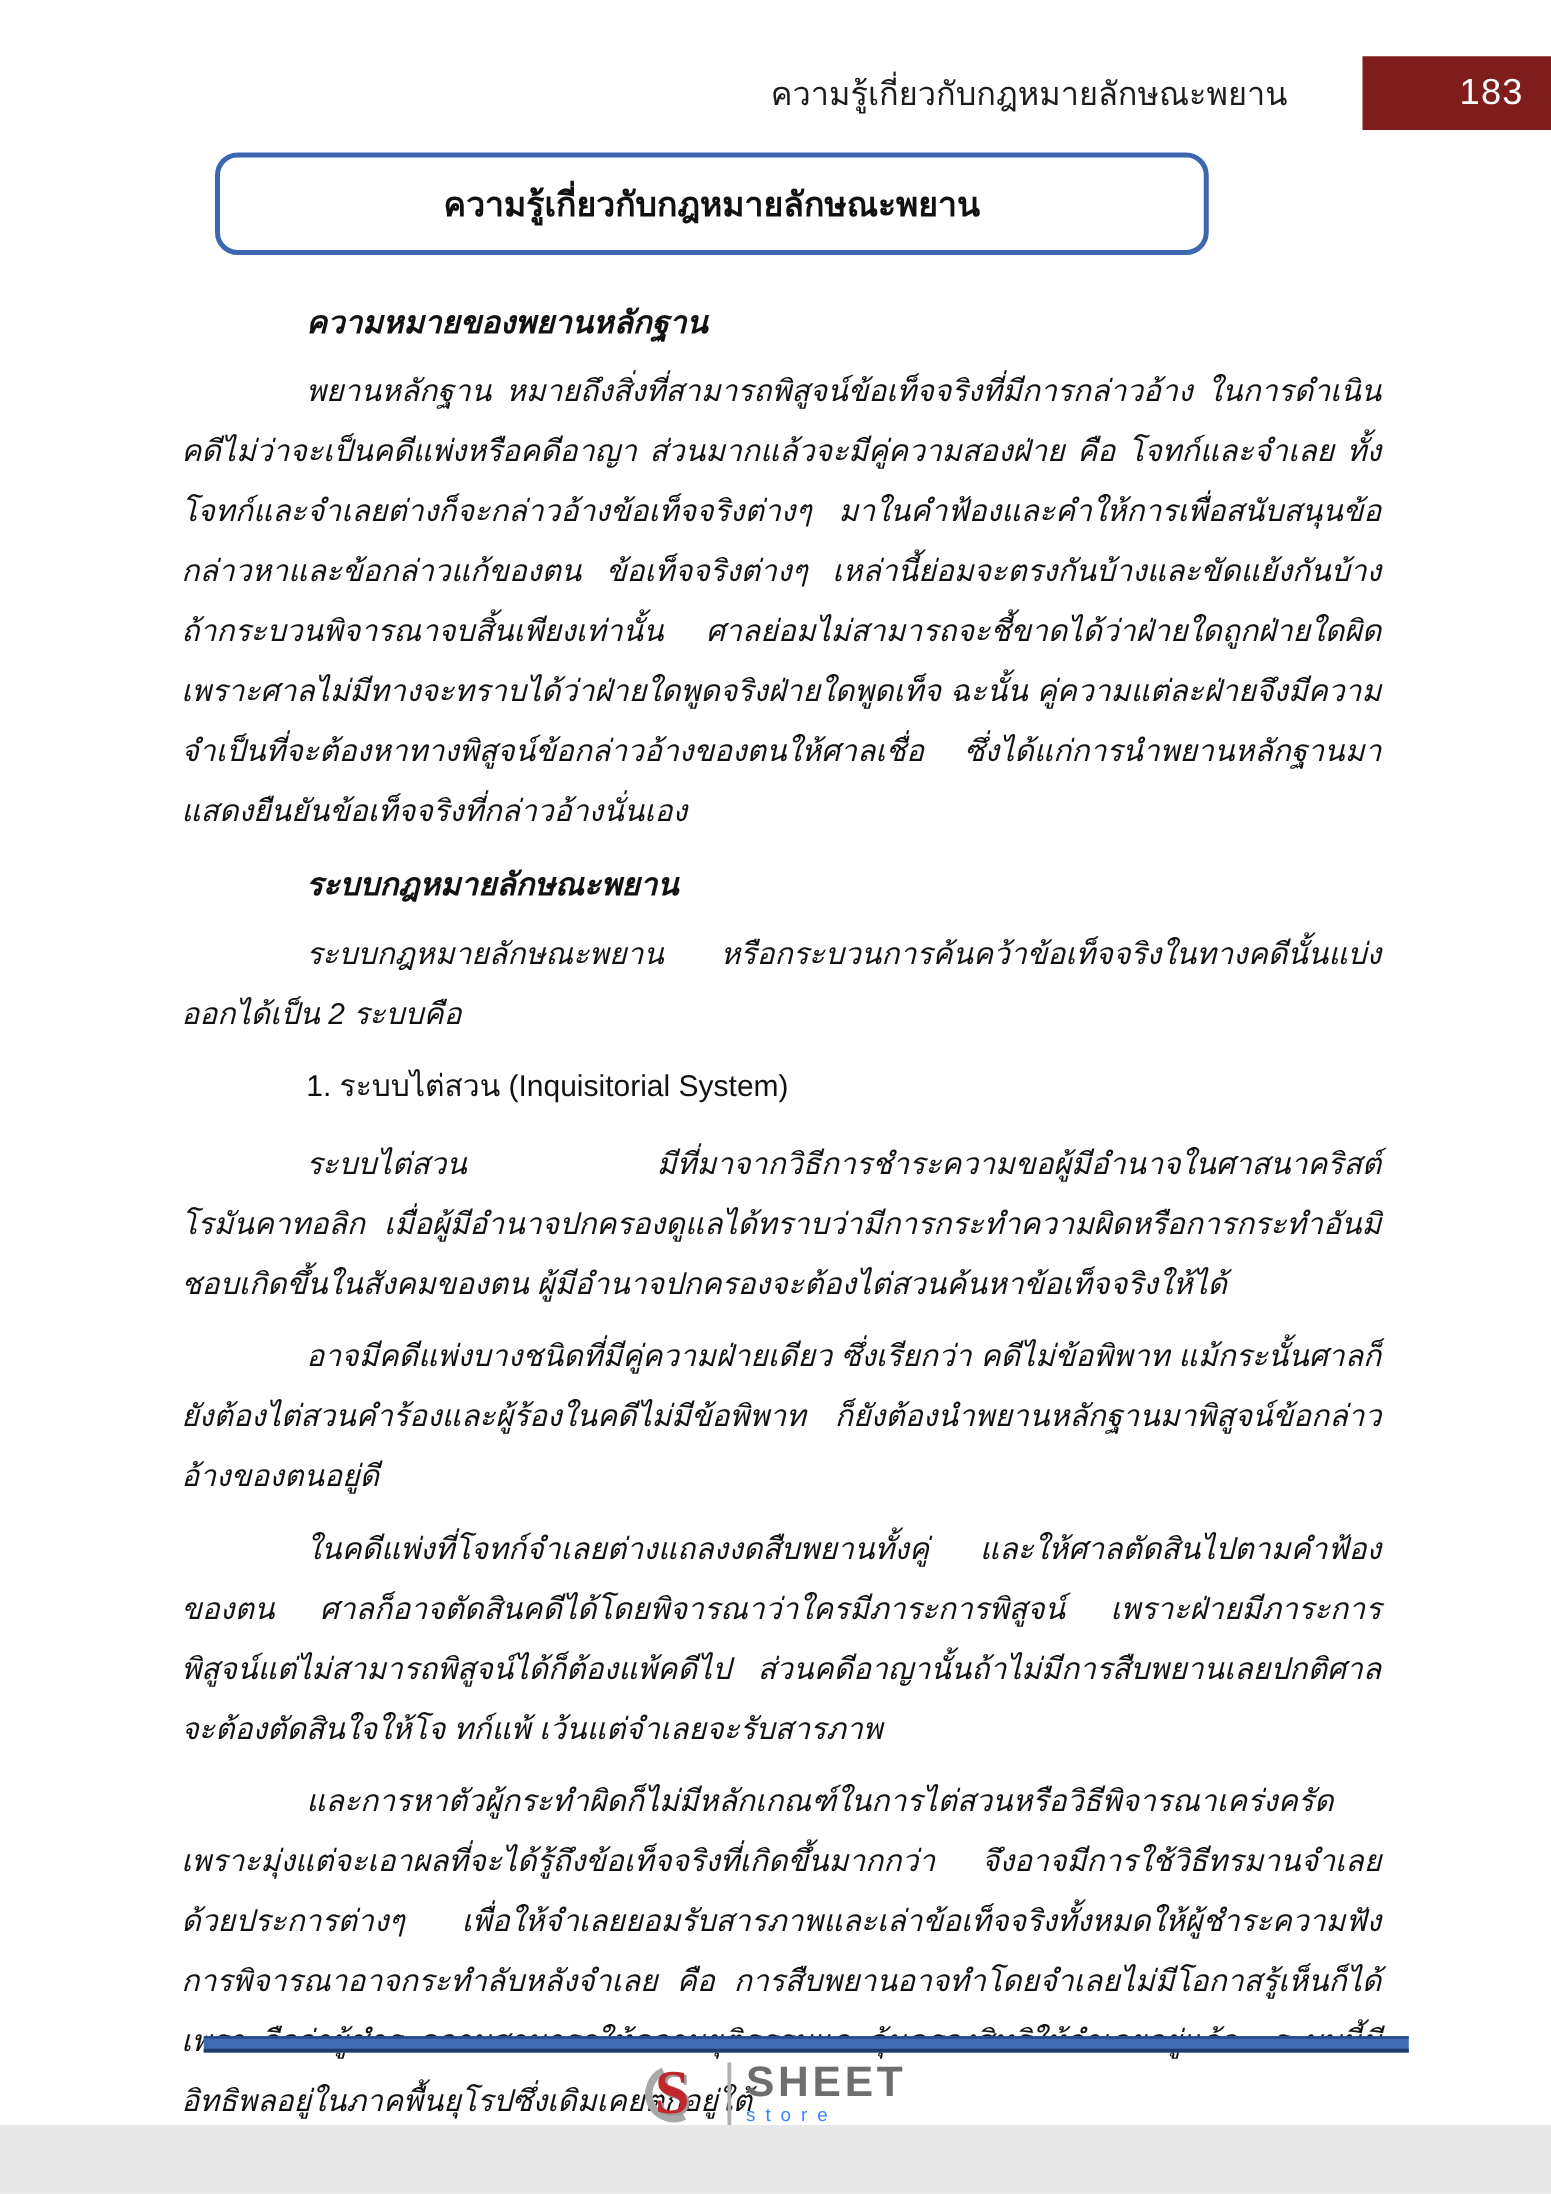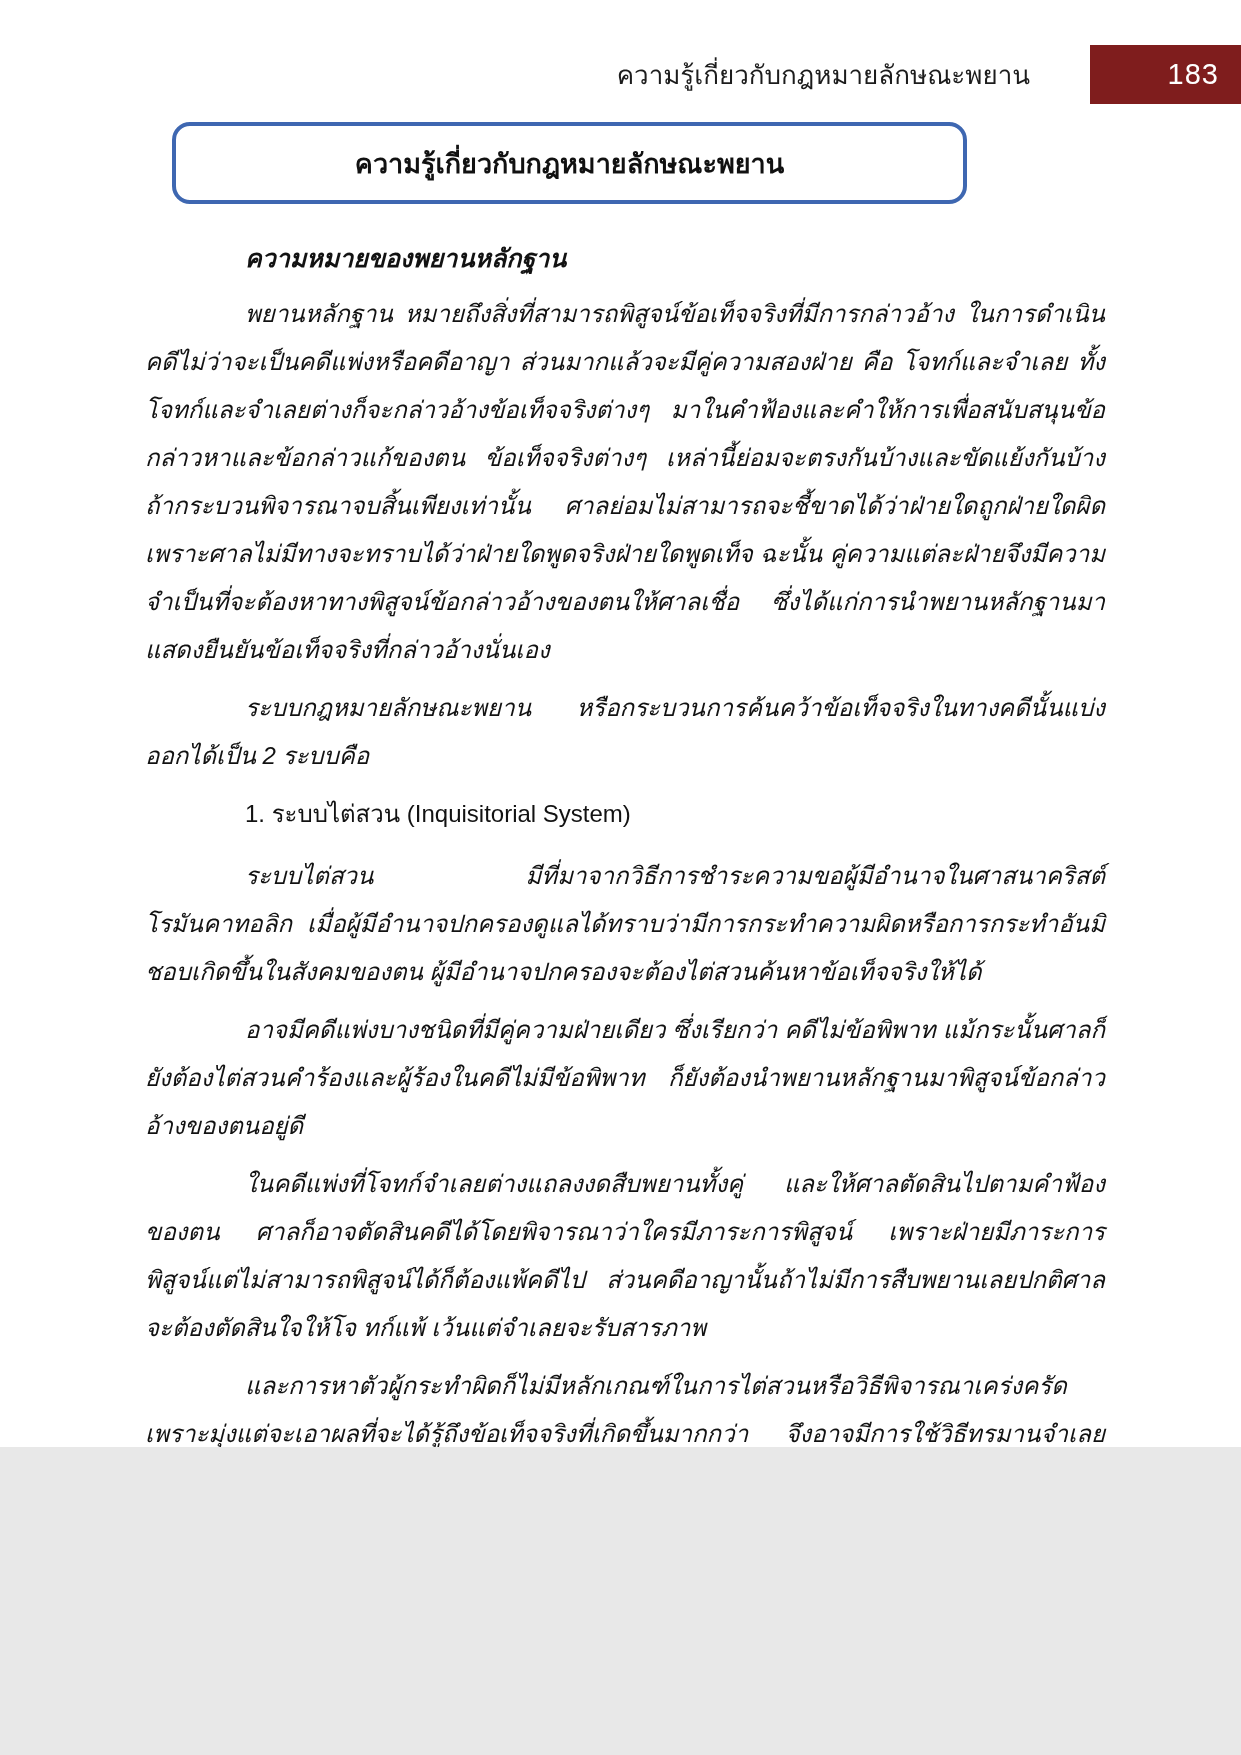--- a/index.html
+++ b/index.html
@@ -1,18 +1,18 @@
 <!DOCTYPE html>
 <html lang="th"><head>
 <meta charset="utf-8">
 <style>
   html,body{margin:0;padding:0;background:#e8e8e8;}
   .page{
     position:relative;
-    width:1241px;height:1447px;
+    width:1241px;height:1700px;
     background:#ffffff;
     font-family:"Liberation Sans", sans-serif;
     color:#141414;
     overflow:hidden;
     margin:0 auto;
   }
   
   .running-head{
     position:absolute;top:58px;left:330px;width:700px;
     text-align:right;font-size:26px;color:#1c1c1c;
@@ -97,20 +97,21 @@
   <div class="title-box">
     <span>ความรู้เกี่ยวกับกฎหมายลักษณะพยาน</span>
   </div>
 
   <div class="content">
 
     <h2 class="section-heading">ความหมายของพยานหลักฐาน</h2>
 
     <p>พยานหลักฐาน หมายถึงสิ่งที่สามารถพิสูจน์ข้อเท็จจริงที่มีการกล่าวอ้าง ในการดำเนินคดีไม่ว่าจะเป็นคดีแพ่งหรือคดีอาญา ส่วนมากแล้วจะมีคู่ความสองฝ่าย คือ โจทก์และจำเลย  ทั้งโจทก์และจำเลยต่างก็จะกล่าวอ้างข้อเท็จจริงต่างๆ มาในคำฟ้องและคำให้การเพื่อสนับสนุนข้อกล่าวหาและข้อกล่าวแก้ของตน ข้อเท็จจริงต่างๆ เหล่านี้ย่อมจะตรงกันบ้างและขัดแย้งกันบ้าง ถ้ากระบวนพิจารณาจบสิ้นเพียงเท่านั้น ศาลย่อมไม่สามารถจะชี้ขาดได้ว่าฝ่ายใดถูกฝ่ายใดผิด เพราะศาลไม่มีทางจะทราบได้ว่าฝ่ายใดพูดจริงฝ่ายใดพูดเท็จ  ฉะนั้น คู่ความแต่ละฝ่ายจึงมีความจำเป็นที่จะต้องหาทางพิสูจน์ข้อกล่าวอ้างของตนให้ศาลเชื่อ ซึ่งได้แก่การนำพยานหลักฐานมาแสดงยืนยันข้อเท็จจริงที่กล่าวอ้างนั่นเอง</p>
 
+    <h2 class="section-heading">ระบบกฎหมายลักษณะพยาน</h2>
 
     <p>ระบบกฎหมายลักษณะพยาน หรือกระบวนการค้นคว้าข้อเท็จจริงในทางคดีนั้นแบ่งออกได้เป็น 2 ระบบคือ</p>
 
     <ul class="numbered-list">
       <li>1. ระบบไต่สวน (Inquisitorial System)</li>
     </ul>
 
     <p>ระบบไต่สวน มีที่มาจากวิธีการชำระความขอผู้มีอำนาจในศาสนาคริสต์โรมันคาทอลิก เมื่อผู้มีอำนาจปกครองดูแลได้ทราบว่ามีการกระทำความผิดหรือการกระทำอันมิชอบเกิดขึ้นในสังคมของตน ผู้มีอำนาจปกครองจะต้องไต่สวนค้นหาข้อเท็จจริงให้ได้</p>
 
     <p>อาจมีคดีแพ่งบางชนิดที่มีคู่ความฝ่ายเดียว ซึ่งเรียกว่า คดีไม่ข้อพิพาท แม้กระนั้นศาลก็ยังต้องไต่สวนคำร้องและผู้ร้องในคดีไม่มีข้อพิพาท ก็ยังต้องนำพยานหลักฐานมาพิสูจน์ข้อกล่าวอ้างของตนอยู่ดี</p>

